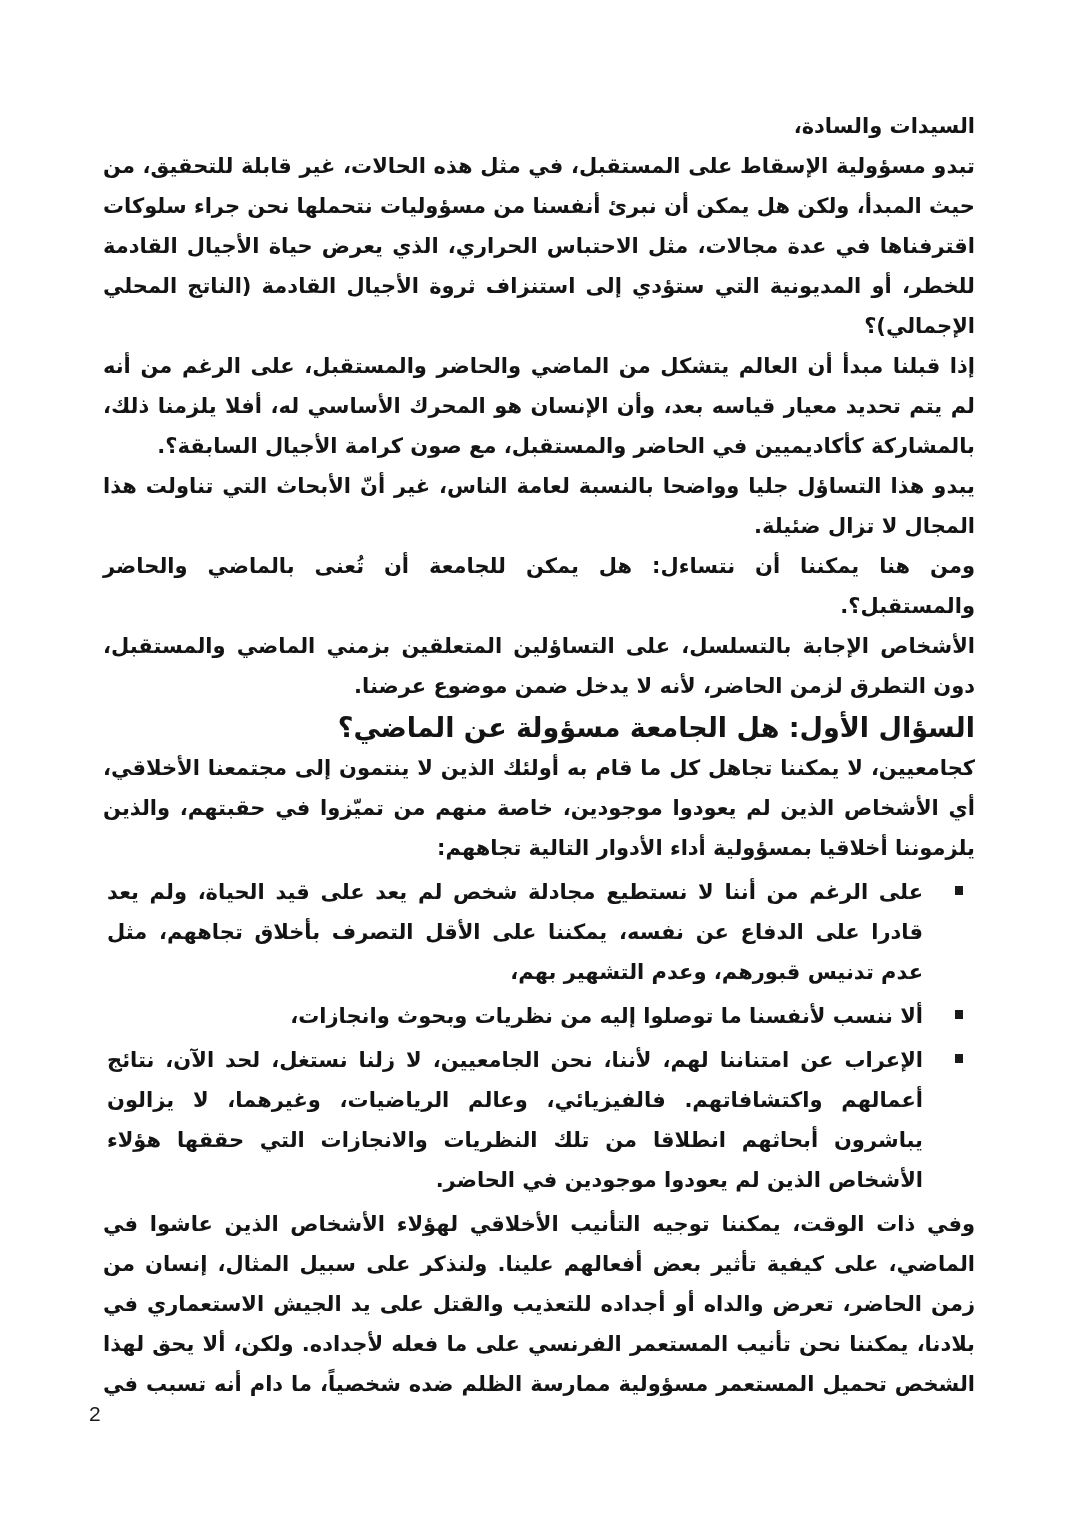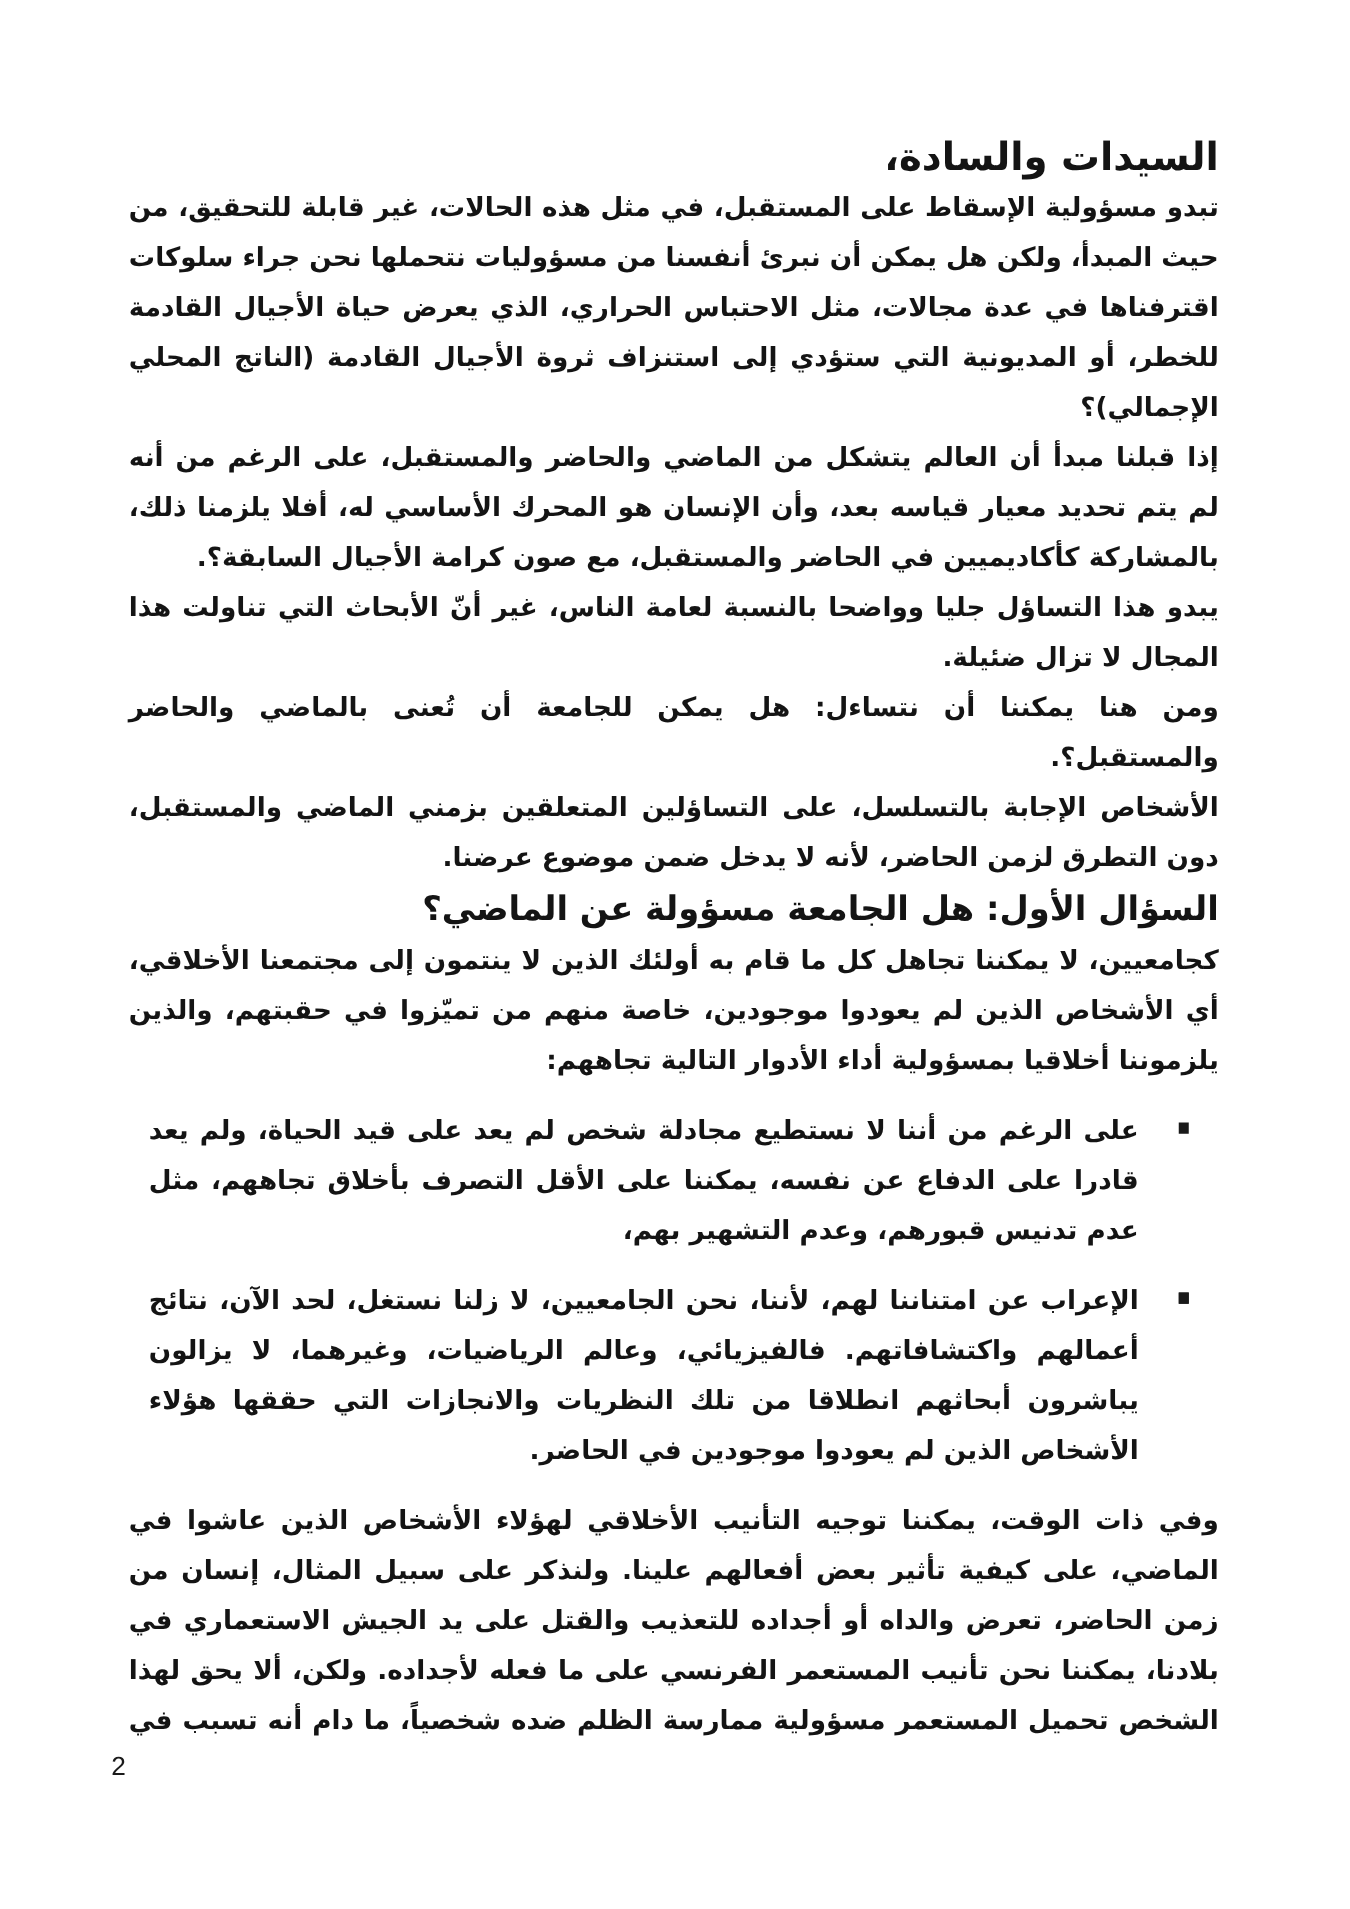--- a/index.html
+++ b/index.html
@@ -21,21 +21,21 @@
       width: 872px;
       direction: rtl;
       font-family: "DejaVu Sans", sans-serif;
       font-weight: bold;
       font-size: 21px;
       line-height: 40px;
       text-align: justify;
       text-align-last: right;
     }
     .heading {
-      font-size: 31px;
+      font-size: 21px;
       line-height: 40px;
       margin: 0;
     }
     .para {
       margin: 0;
     }
     .para-last-justify {
       text-align-last: justify;
     }
     .subheading {
@@ -43,21 +43,21 @@
       line-height: 40px;
       margin: 2px 0 0 0;
     }
     .bullets {
       list-style: none;
       margin: 0;
       padding: 0 48px 0 0;
     }
     .bullet-item {
       position: relative;
-      margin: 16px;
+      margin: 4px;
     }
     .bullet-marker {
       position: absolute;
       right: -40px;
       top: 14px;
       width: 8px;
       height: 9px;
       background: #1a1a1a;
     }
     .page-number {
@@ -85,20 +85,21 @@
 
   <p class="para">كجامعيين، لا يمكننا تجاهل كل ما قام به أولئك الذين لا ينتمون إلى مجتمعنا الأخلاقي، أي الأشخاص الذين لم يعودوا موجودين، خاصة منهم من تميّزوا في حقبتهم، والذين يلزموننا أخلاقيا بمسؤولية أداء الأدوار التالية تجاههم:</p>
 
   <ul class="bullets">
     <li class="bullet-item">
       <span class="bullet-marker"></span>
       <span>على الرغم من أننا لا نستطيع مجادلة شخص لم يعد على قيد الحياة، ولم يعد قادرا على الدفاع عن نفسه، يمكننا على الأقل التصرف بأخلاق تجاههم، مثل عدم تدنيس قبورهم، وعدم التشهير بهم،</span>
     </li>
     <li class="bullet-item">
       <span class="bullet-marker"></span>
+      <span>ألا ننسب لأنفسنا ما توصلوا إليه من نظريات وبحوث وانجازات،</span>
     </li>
     <li class="bullet-item">
       <span class="bullet-marker"></span>
       <span>الإعراب عن امتناننا لهم، لأننا، نحن الجامعيين، لا زلنا نستغل، لحد الآن، نتائج أعمالهم واكتشافاتهم. فالفيزيائي، وعالم الرياضيات، وغيرهما، لا يزالون يباشرون أبحاثهم انطلاقا من تلك النظريات والانجازات التي حققها هؤلاء الأشخاص الذين لم يعودوا موجودين في الحاضر.</span>
     </li>
   </ul>
 
   <p class="para para-last-justify">وفي ذات الوقت، يمكننا توجيه التأنيب الأخلاقي لهؤلاء الأشخاص الذين عاشوا في الماضي، على كيفية تأثير بعض أفعالهم علينا. ولنذكر على سبيل المثال، إنسان من زمن الحاضر، تعرض والداه أو أجداده للتعذيب والقتل على يد الجيش الاستعماري في بلادنا، يمكننا نحن تأنيب المستعمر الفرنسي على ما فعله لأجداده. ولكن، ألا يحق لهذا الشخص تحميل المستعمر مسؤولية ممارسة الظلم ضده شخصياً، ما دام أنه تسبب في</p>
 </div>
 

